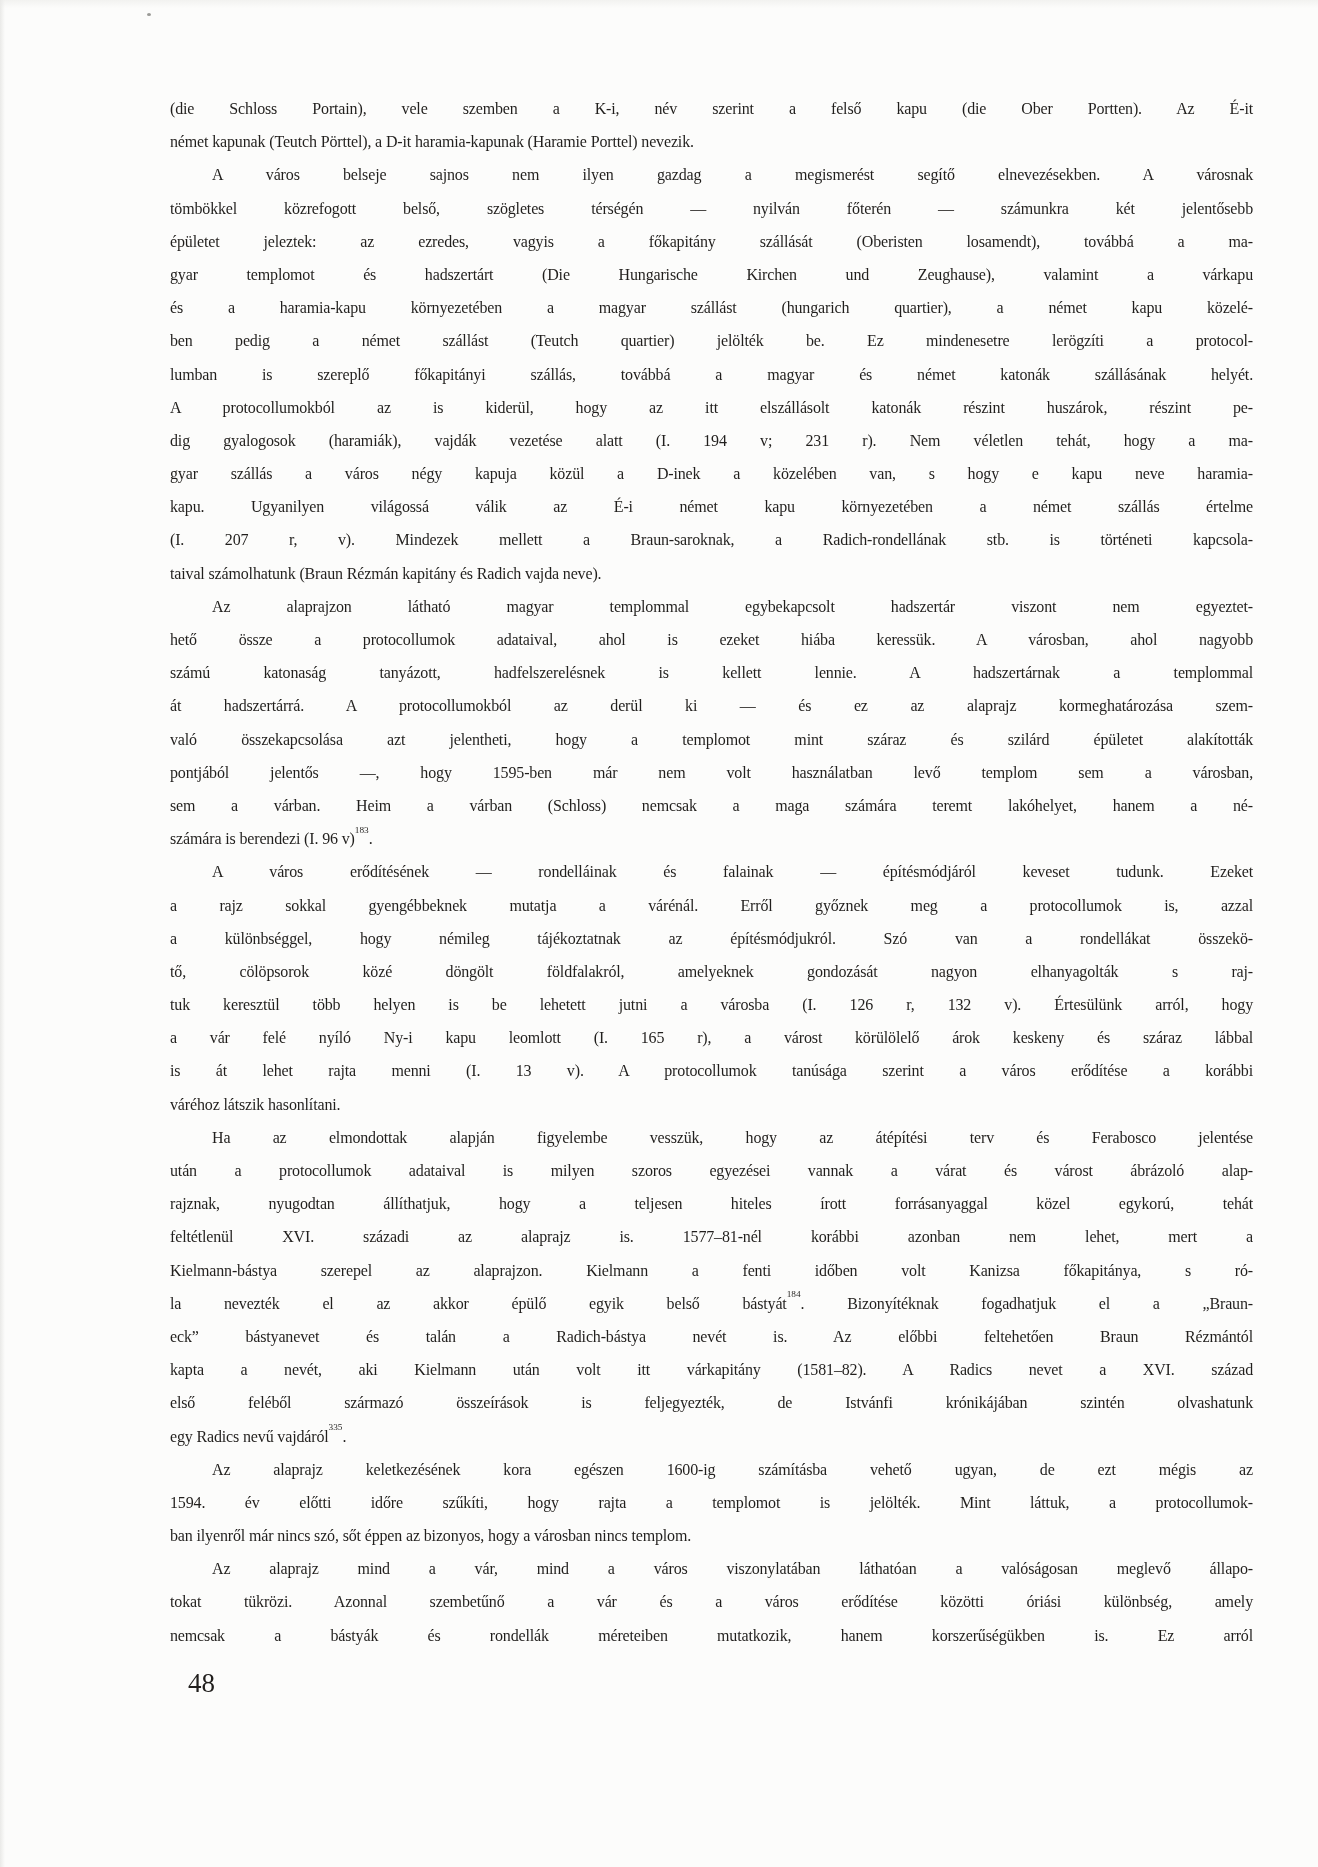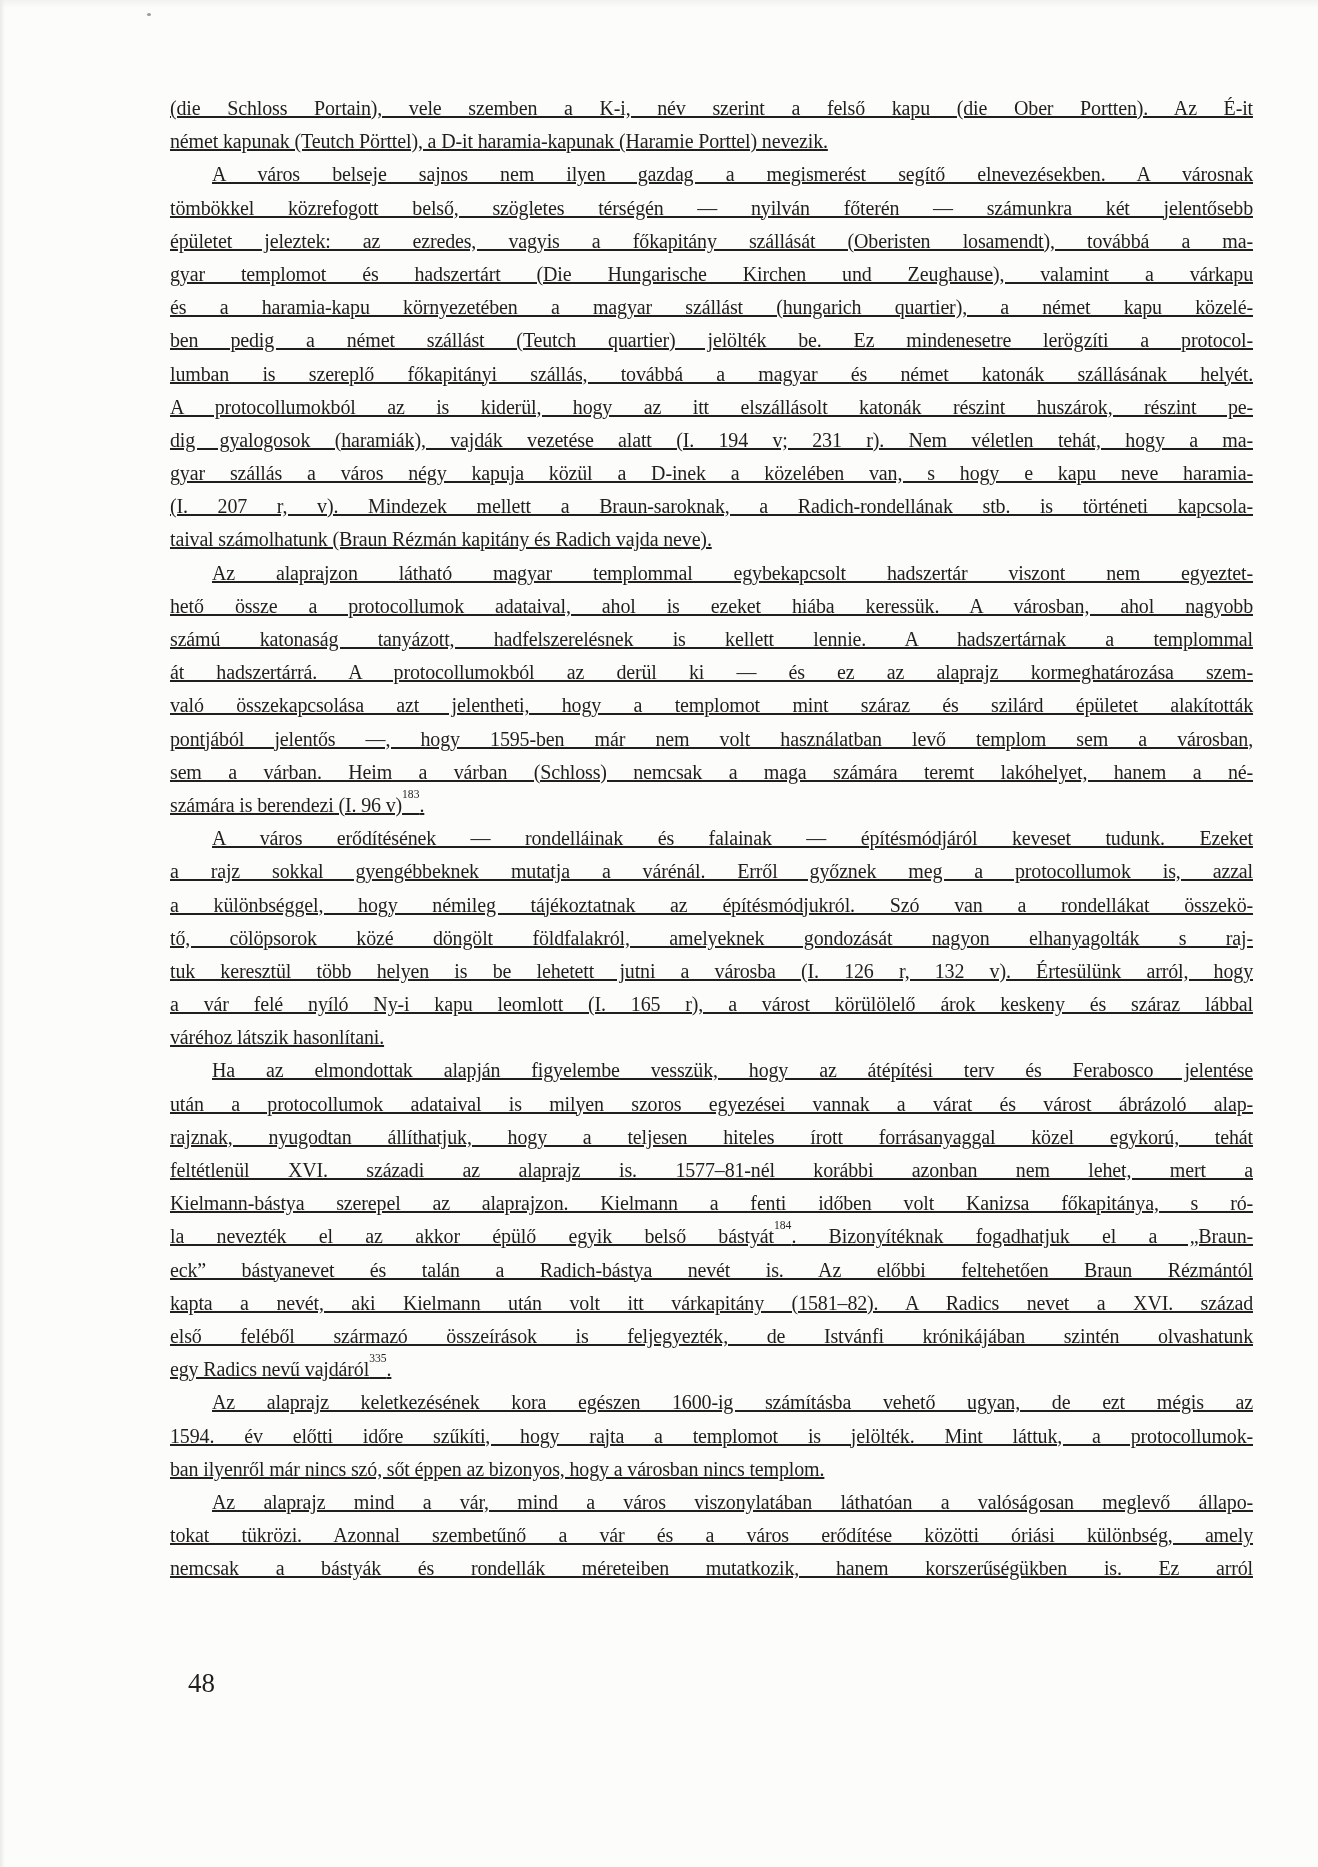--- a/index.html
+++ b/index.html
@@ -31,25 +31,24 @@
     left: 147px; top: 13px;
     width: 4px; height: 3px;
     background: #9a9a96;
     border-radius: 50%;
   }
   .text-block {
     position: absolute;
     left: 170px;
     top: 92px;
     width: 1083px;
-    font-size: 20px;
+    font-size: 16px;
     line-height: 33.2px;
     letter-spacing: -0.15px;
     color: #211f1d;
-    text-decoration: underline;
   }
   .paragraph { margin: 0; }
   .line {
     text-align: justify;
     text-align-last: justify;
     -moz-text-align-last: justify;
     height: 33.2px;
   }
   .line.last {
     text-align-last: left;
@@ -89,40 +88,42 @@
       <div class="line indent">A város belseje sajnos nem ilyen gazdag a megismerést segítő elnevezésekben. A városnak</div>
       <div class="line">tömbökkel közrefogott belső, szögletes térségén — nyilván főterén — számunkra két jelentősebb</div>
       <div class="line">épületet jeleztek: az ezredes, vagyis a főkapitány szállását (Oberisten losamendt), továbbá a ma-</div>
       <div class="line">gyar templomot és hadszertárt (Die Hungarische Kirchen und Zeughause), valamint a várkapu</div>
       <div class="line">és a haramia-kapu környezetében a magyar szállást (hungarich quartier), a német kapu közelé-</div>
       <div class="line">ben pedig a német szállást (Teutch quartier) jelölték be. Ez mindenesetre lerögzíti a protocol-</div>
       <div class="line">lumban is szereplő főkapitányi szállás, továbbá a magyar és német katonák szállásának helyét.</div>
       <div class="line">A protocollumokból az is kiderül, hogy az itt elszállásolt katonák részint huszárok, részint pe-</div>
       <div class="line">dig gyalogosok (haramiák), vajdák vezetése alatt (I. 194 v; 231 r). Nem véletlen tehát, hogy a ma-</div>
       <div class="line">gyar szállás a város négy kapuja közül a D-inek a közelében van, s hogy e kapu neve haramia-</div>
+      <div class="line">kapu. Ugyanilyen világossá válik az É-i német kapu környezetében a német szállás értelme</div>
       <div class="line">(I. 207 r, v). Mindezek mellett a Braun-saroknak, a Radich-rondellának stb. is történeti kapcsola-</div>
       <div class="line last">taival számolhatunk (Braun Rézmán kapitány és Radich vajda neve).</div>
     </div>
     <div class="paragraph">
       <div class="line indent">Az alaprajzon látható magyar templommal egybekapcsolt hadszertár viszont nem egyeztet-</div>
       <div class="line">hető össze a protocollumok adataival, ahol is ezeket hiába keressük. A városban, ahol nagyobb</div>
       <div class="line">számú katonaság tanyázott, hadfelszerelésnek is kellett lennie. A hadszertárnak a templommal</div>
       <div class="line">át hadszertárrá. A protocollumokból az derül ki — és ez az alaprajz kormeghatározása szem-</div>
       <div class="line">való összekapcsolása azt jelentheti, hogy a templomot mint száraz és szilárd épületet alakították</div>
       <div class="line">pontjából jelentős —, hogy 1595-ben már nem volt használatban levő templom sem a városban,</div>
       <div class="line">sem a várban. Heim a várban (Schloss) nemcsak a maga számára teremt lakóhelyet, hanem a né-</div>
       <div class="line last">számára is berendezi (I. 96 v)<sup class="fn">183</sup>.</div>
     </div>
     <div class="paragraph">
       <div class="line indent">A város erődítésének — rondelláinak és falainak — építésmódjáról keveset tudunk. Ezeket</div>
       <div class="line">a rajz sokkal gyengébbeknek mutatja a várénál. Erről győznek meg a protocollumok is, azzal</div>
       <div class="line">a különbséggel, hogy némileg tájékoztatnak az építésmódjukról. Szó van a rondellákat összekö-</div>
       <div class="line">tő, cölöpsorok közé döngölt földfalakról, amelyeknek gondozását nagyon elhanyagolták s raj-</div>
       <div class="line">tuk keresztül több helyen is be lehetett jutni a városba (I. 126 r, 132 v). Értesülünk arról, hogy</div>
       <div class="line">a vár felé nyíló Ny-i kapu leomlott (I. 165 r), a várost körülölelő árok keskeny és száraz lábbal</div>
+      <div class="line">is át lehet rajta menni (I. 13 v). A protocollumok tanúsága szerint a város erődítése a korábbi</div>
       <div class="line last">váréhoz látszik hasonlítani.</div>
     </div>
     <div class="paragraph">
       <div class="line indent">Ha az elmondottak alapján figyelembe vesszük, hogy az átépítési terv és Ferabosco jelentése</div>
       <div class="line">után a protocollumok adataival is milyen szoros egyezései vannak a várat és várost ábrázoló alap-</div>
       <div class="line">rajznak, nyugodtan állíthatjuk, hogy a teljesen hiteles írott forrásanyaggal közel egykorú, tehát</div>
       <div class="line">feltétlenül XVI. századi az alaprajz is. 1577–81-nél korábbi azonban nem lehet, mert a</div>
       <div class="line">Kielmann-bástya szerepel az alaprajzon. Kielmann a fenti időben volt Kanizsa főkapitánya, s ró-</div>
       <div class="line">la nevezték el az akkor épülő egyik belső bástyát<sup class="fn">184</sup>. Bizonyítéknak fogadhatjuk el a „Braun-</div>
       <div class="line">eck” bástyanevet és talán a Radich-bástya nevét is. Az előbbi feltehetően Braun Rézmántól</div>

